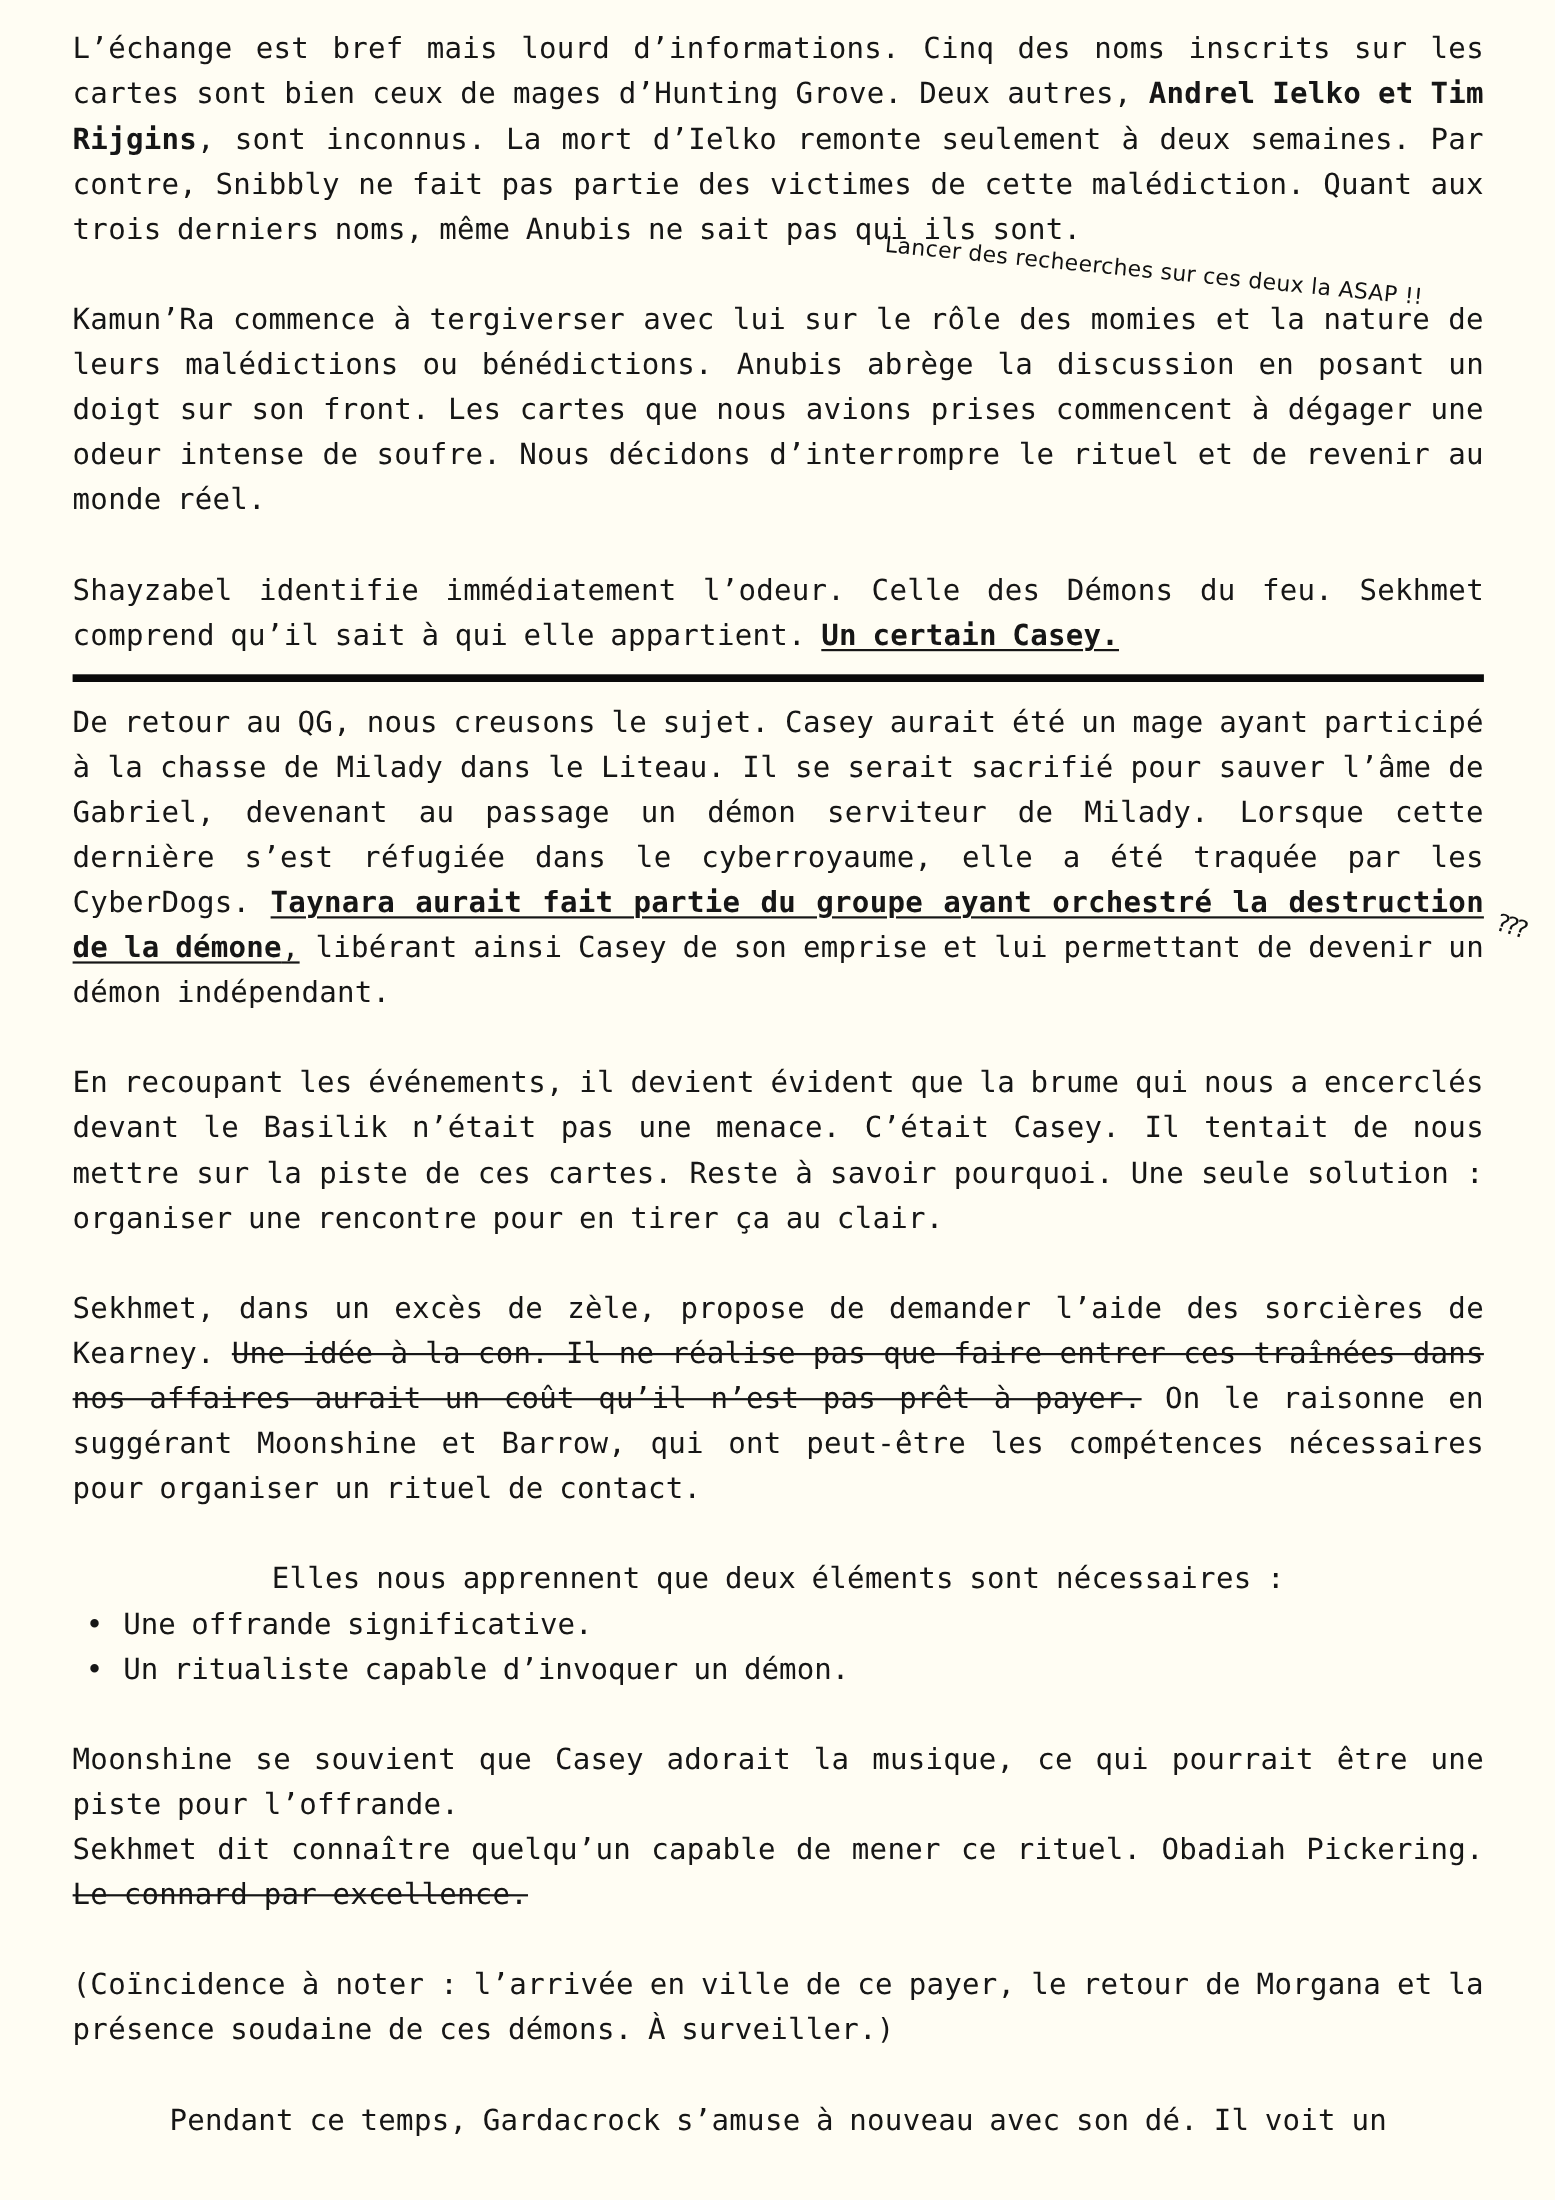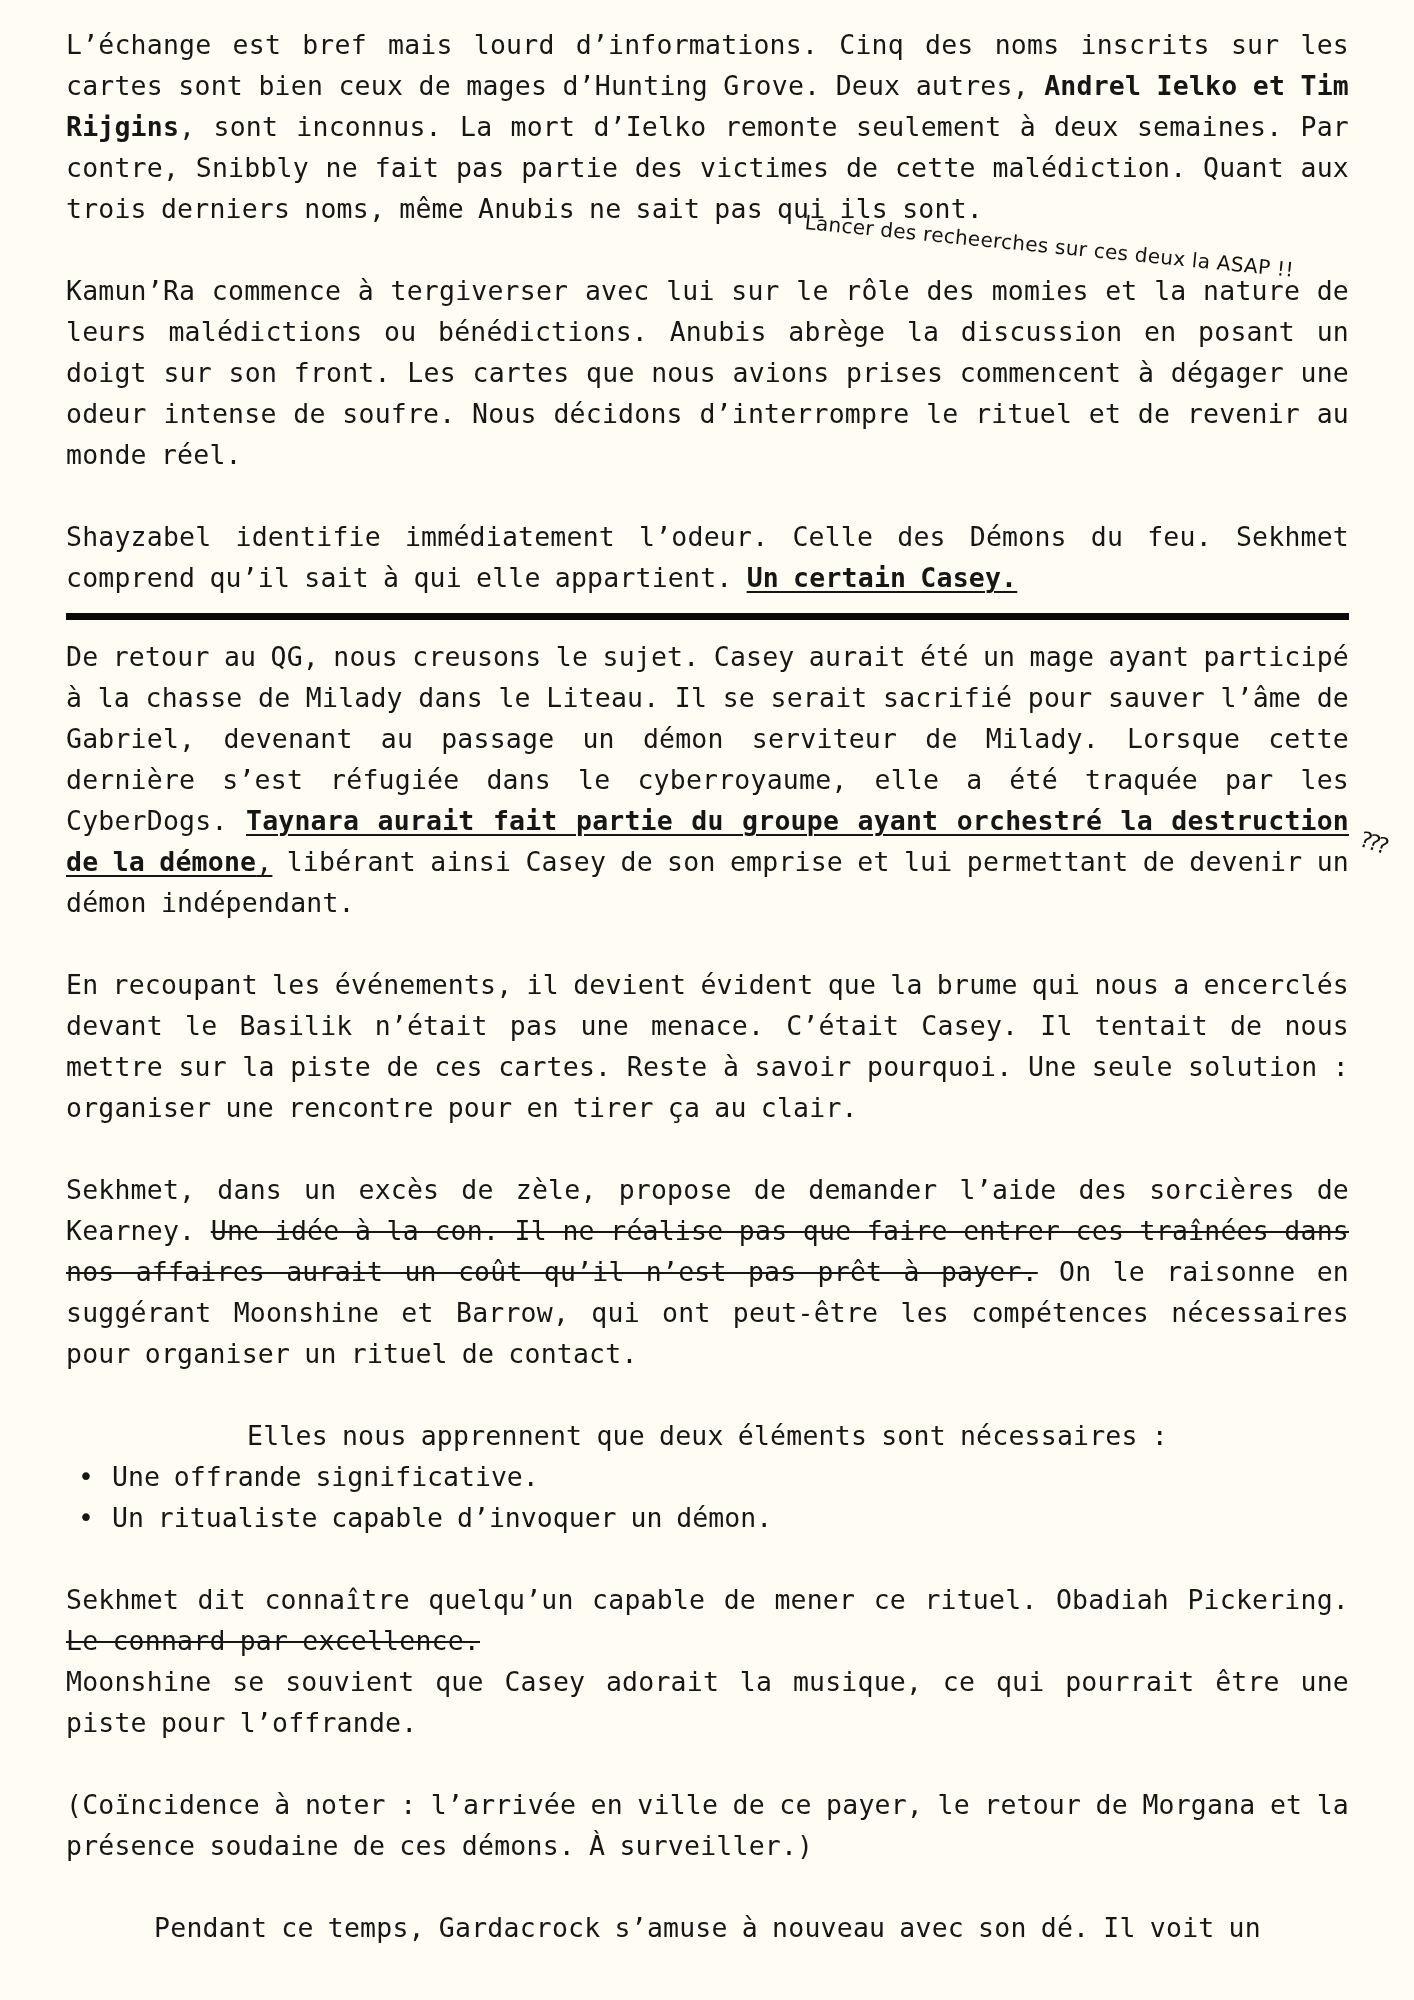--- a/index.html
+++ b/index.html
@@ -104,22 +104,22 @@
   <p><span>Sekhmet, dans un excès de zèle, propose de demander l’aide des sorcières de Kearney. </span><span class="s">Une idée à la con. Il ne réalise pas que faire entrer ces traînées dans nos affaires aurait un coût qu’il n’est pas prêt à payer.</span><span> On le raisonne en suggérant Moonshine et Barrow, qui ont peut-être les compétences nécessaires pour organiser un rituel de contact.</span></p>
   <div class="gap"></div>
 
   <p style="text-align:center">Elles nous apprennent que deux éléments sont nécessaires :</p>
   <ul>
     <li>Une offrande significative.</li>
     <li>Un ritualiste capable d’invoquer un démon.</li>
   </ul>
   <div class="gap"></div>
 
+  <p>Moonshine se souvient que Casey adorait la musique, ce qui pourrait être une piste pour l’offrande.</p>
   <p><span>Sekhmet dit connaître quelqu’un capable de mener ce rituel. Obadiah Pickering. </span><span class="s">Le connard par excellence.</span></p>
-  <p>Moonshine se souvient que Casey adorait la musique, ce qui pourrait être une piste pour l’offrande.</p>
   <div class="gap"></div>
 
   <p>(Coïncidence à noter : l’arrivée en ville de ce payer, le retour de Morgana et la présence soudaine de ces démons. À surveiller.)</p>
   <div class="gap"></div>
 
   <p style="text-align:center">Pendant ce temps, Gardacrock s’amuse à nouveau avec son dé. Il voit un</p>
 </div>
 
 <div class="note1">Lancer des recheerches sur ces deux la ASAP !!</div>
 <div class="note2">???</div>

